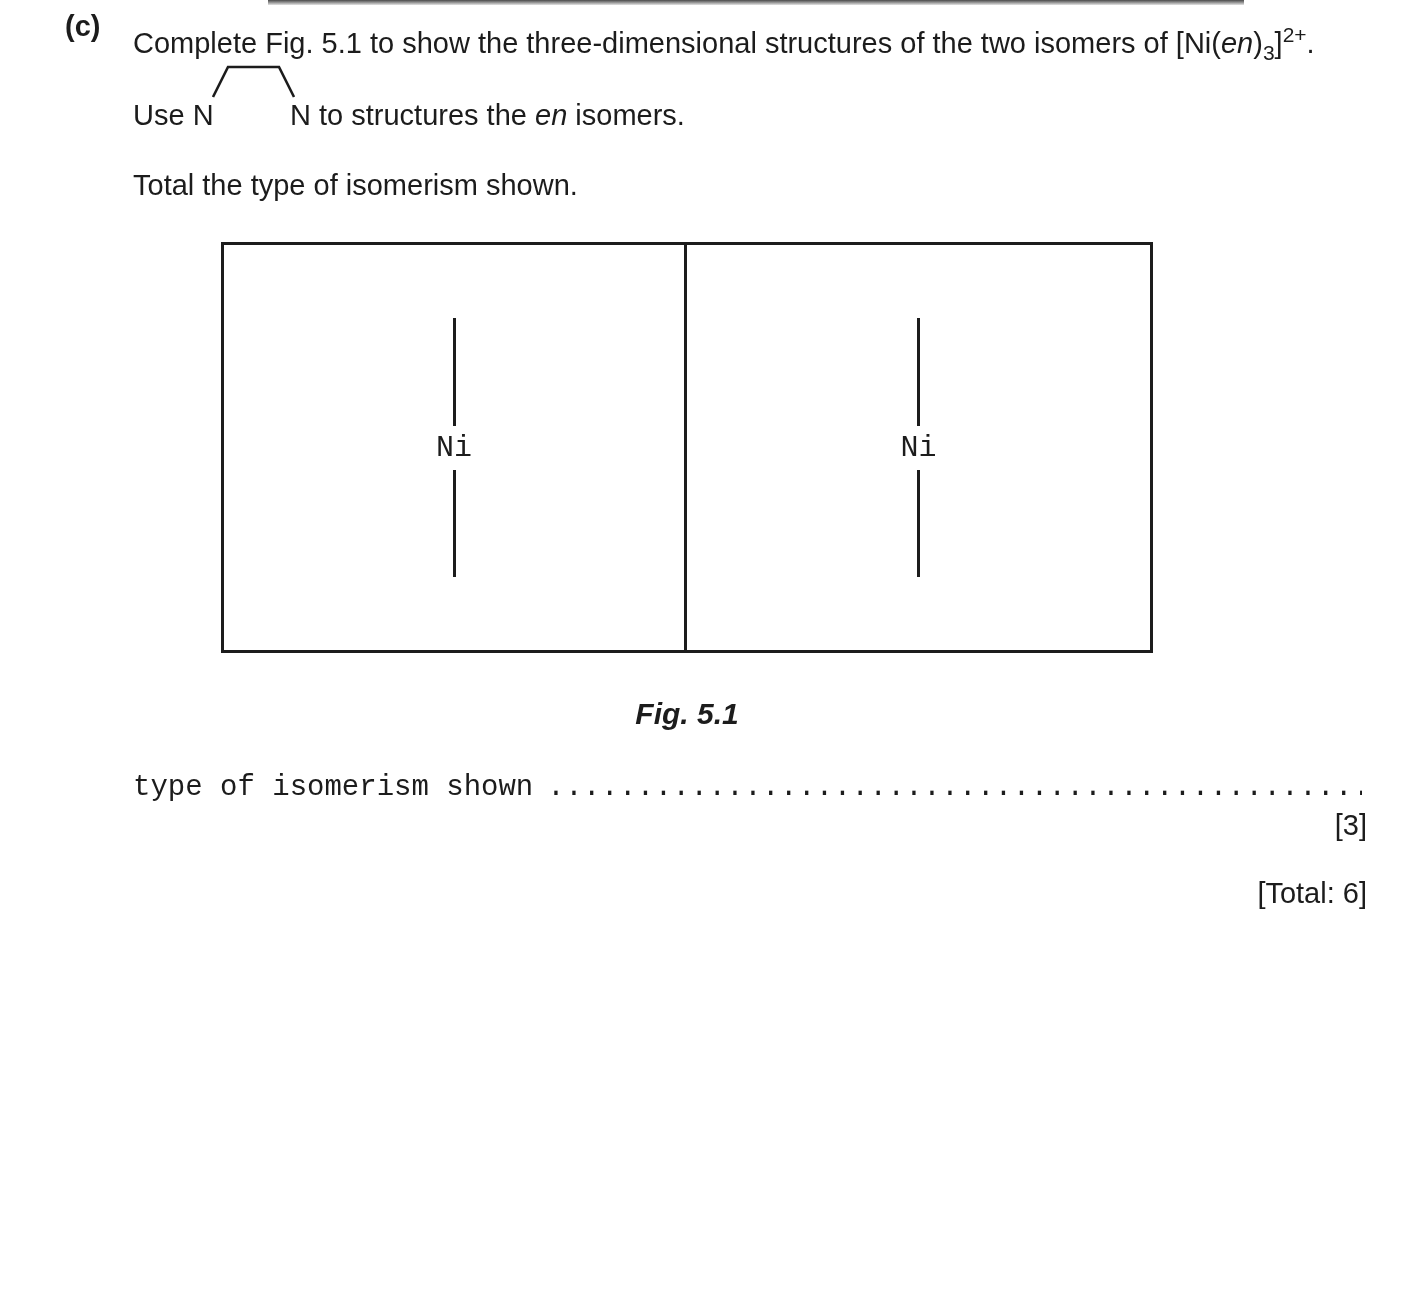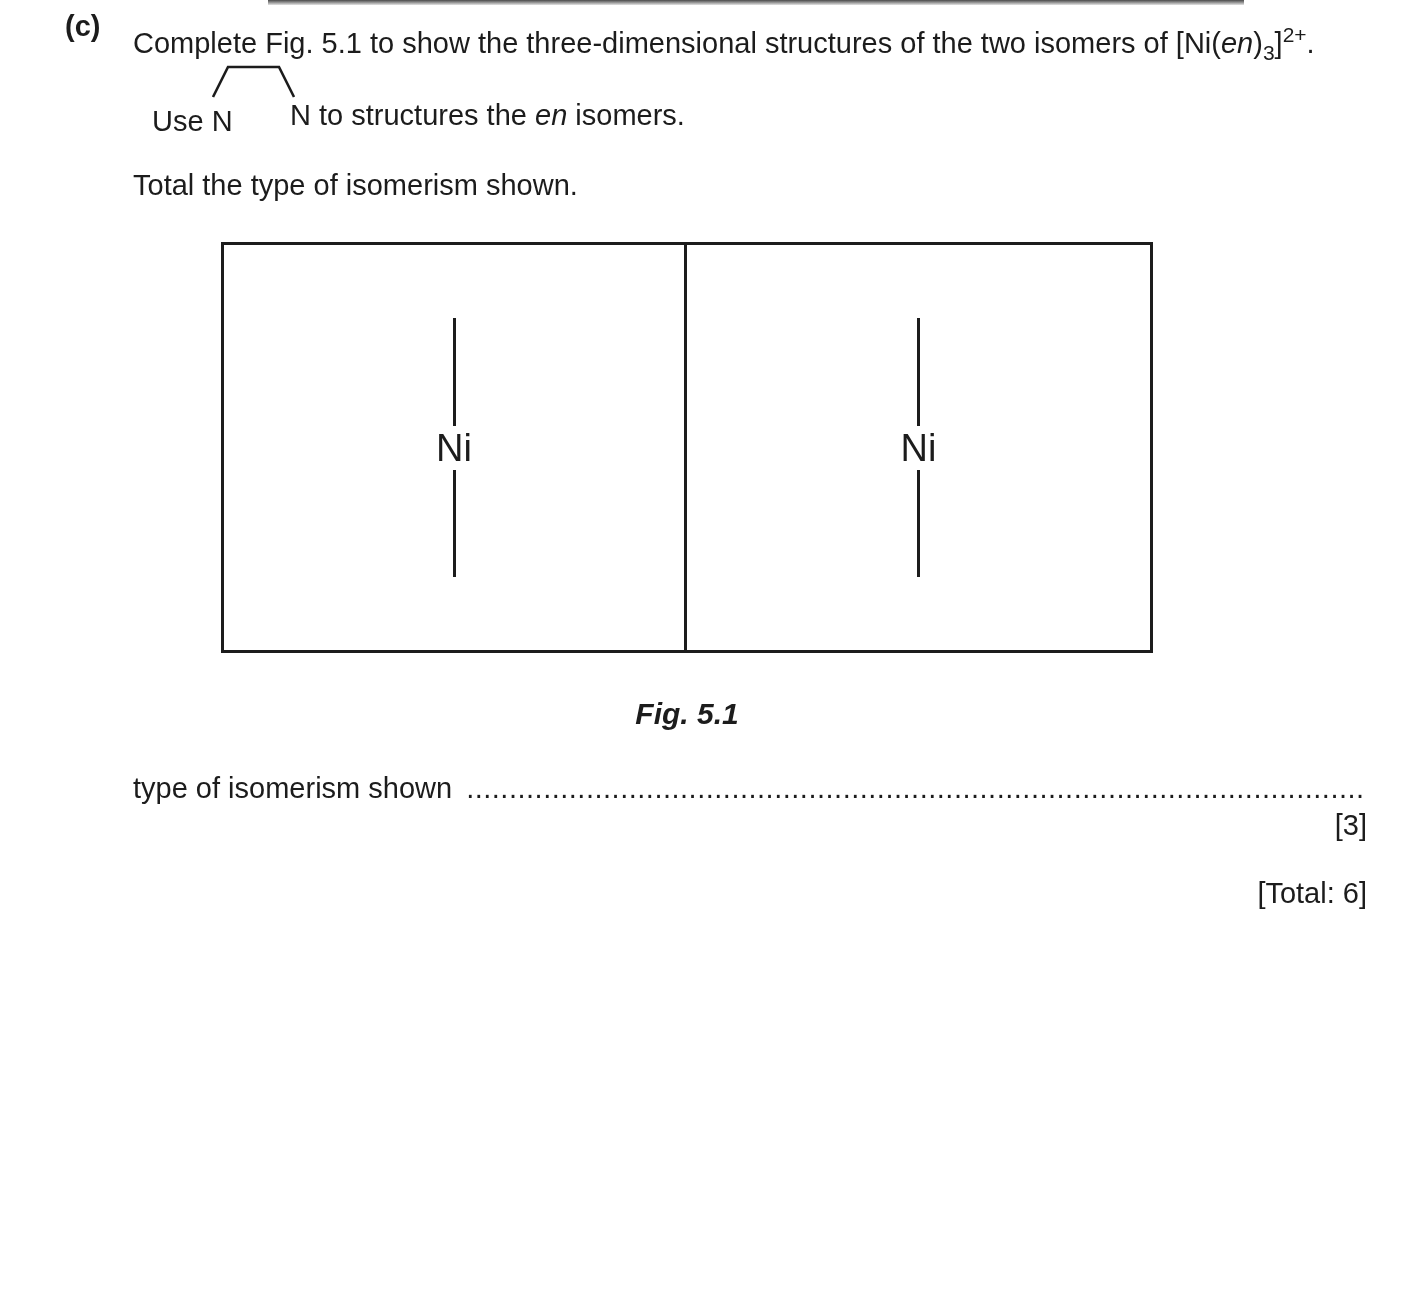--- a/index.html
+++ b/index.html
@@ -18,50 +18,50 @@
     left: 268px; top: 0; width: 976px; height: 5px;
     background: linear-gradient(to bottom, #4a4a4a 0%, #8d8d8d 45%, #e3e3e3 100%);
   }
 
   .q-label { left: 65px; top: 9px; font-weight: bold; }
   .q-text  { left: 133px; top: 26px; }
   .q-text em, .ligand-rest em { font-style: italic; }
   .q-text sub { font-size: 21px; vertical-align: -7px; line-height: 0; }
   .q-text sup { font-size: 21px; vertical-align: 11px; line-height: 0; }
 
-  .ligand-use  { left: 133px; top: 104px; margin-left: 19px; }
+  .ligand-use  { left: 133px; top: 98px; }
   .ligand-rest { left: 290px; top: 98px; }
   .ligand-bond { left: 205px; top: 60px; }
 
   .instruction { left: 133px; top: 168px; }
 
   .fig-box {
     left: 221px; top: 242px; width: 932px; height: 411px;
     border: 3px solid #1c1c1c;
     display: flex;
   }
   .cell {
     flex: 1 1 50%;
     display: flex; flex-direction: column;
     align-items: center; justify-content: center;
   }
   .cell-left { border-right: 3px solid #1c1c1c; }
   .vline { width: 3px; background: #1c1c1c; }
   .vline-top { height: 108px; }
   .vline-bottom { height: 107px; }
-  .ni-label { font-size: 38px; line-height: 44px; }
+  .ni-label { font-size: 30px; line-height: 44px; font-family: Liberation Mono, monospace; }
 
   .fig-caption {
     left: 221px; top: 697px; width: 932px;
     text-align: center; font-weight: bold; font-size: 30px; line-height: 34px; font-style: italic;
   }
 
   .answer-row {
     left: 133px; top: 771px; width: 1229px;
-    display: flex; align-items: center;
+    display: flex; align-items: center; font-family: Liberation Mono, monospace;
   }
   .answer-label { white-space: nowrap; }
   .answer-dots {
     flex: 1 1 auto; margin-left: 14px;
     overflow: hidden; white-space: nowrap;
     letter-spacing: 0.5px;
   }
   .marks { right: 41px; top: 808px; text-align: right; }
   .total { right: 41px; top: 876px; text-align: right; margin-left: 48px; }
 </style>

